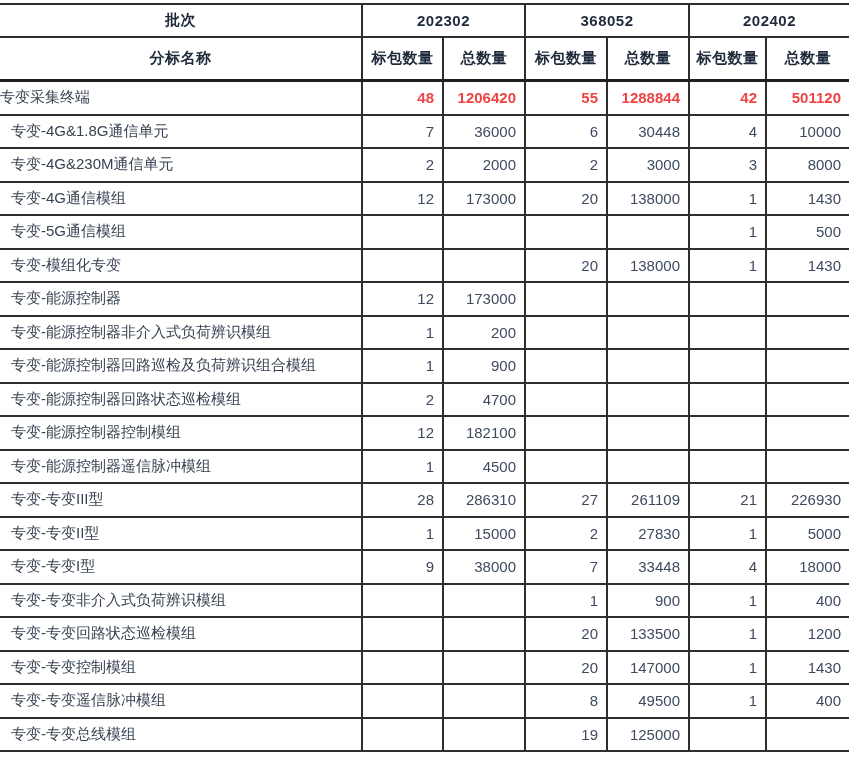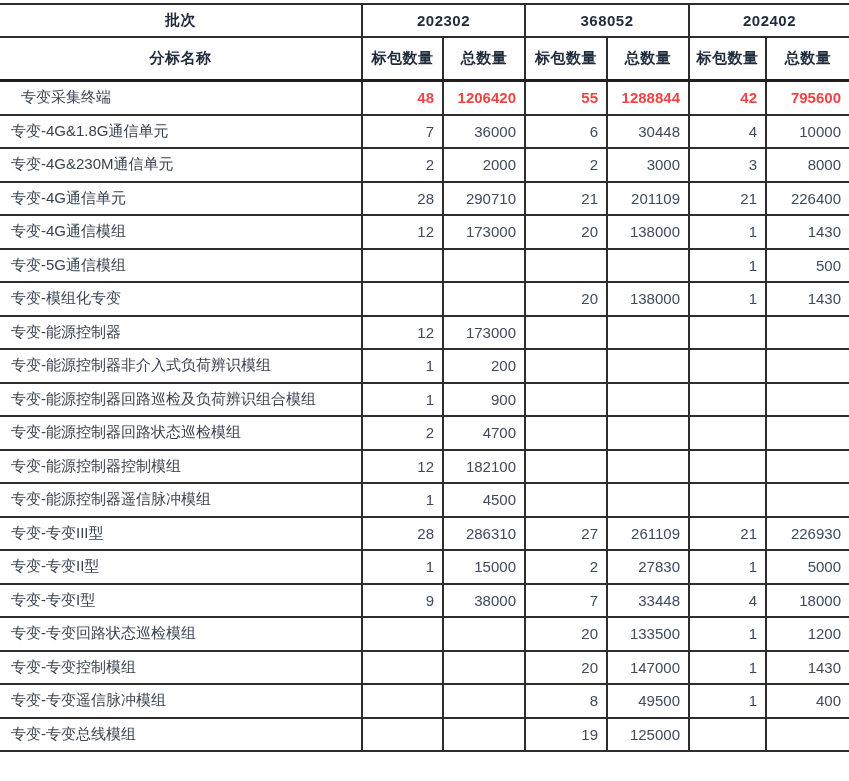--- a/index.html
+++ b/index.html
@@ -54,21 +54,21 @@
   tbody td { height: 31.5px; color: #3e4a5e; }
   td.name {
     text-align: left;
     padding-left: 11px;
     color: #384352;
   }
   td.num {
     text-align: right;
     padding-right: 8px;
   }
-  tr.level0 td.name { padding-left: 21px; }
+  tr.level0 td.name { padding-left: 0; }
   tr.bold-row td.num {
     font-weight: 700;
     color: #ef4444;
   }
 </style>
 </head>
 <body>
 
 <div class="page">
 
@@ -100,50 +100,41 @@
       </tr>
     </thead>
     <tbody>
         <tr class="level0 bold-row">
       <td class="name">专变采集终端</td>
       <td class="num">48</td>
       <td class="num">1206420</td>
       <td class="num">55</td>
       <td class="num">1288844</td>
       <td class="num">42</td>
-      <td class="num">795600</td>
+      <td class="num">501120</td>
     </tr>
         <tr class="level1">
       <td class="name">专变-4G&amp;1.8G通信单元</td>
       <td class="num">7</td>
       <td class="num">36000</td>
       <td class="num">6</td>
       <td class="num">30448</td>
       <td class="num">4</td>
       <td class="num">10000</td>
     </tr>
         <tr class="level1">
       <td class="name">专变-4G&amp;230M通信单元</td>
       <td class="num">2</td>
       <td class="num">2000</td>
       <td class="num">2</td>
       <td class="num">3000</td>
       <td class="num">3</td>
       <td class="num">8000</td>
     </tr>
         <tr class="level1">
-      <td class="name">专变-4G通信单元</td>
-      <td class="num">28</td>
-      <td class="num">290710</td>
-      <td class="num">21</td>
-      <td class="num">201109</td>
-      <td class="num">21</td>
-      <td class="num">226400</td>
-    </tr>
-        <tr class="level1">
       <td class="name">专变-4G通信模组</td>
       <td class="num">12</td>
       <td class="num">173000</td>
       <td class="num">20</td>
       <td class="num">138000</td>
       <td class="num">1</td>
       <td class="num">1430</td>
     </tr>
         <tr class="level1">
       <td class="name">专变-5G通信模组</td>
@@ -238,20 +229,29 @@
         <tr class="level1">
       <td class="name">专变-专变I型</td>
       <td class="num">9</td>
       <td class="num">38000</td>
       <td class="num">7</td>
       <td class="num">33448</td>
       <td class="num">4</td>
       <td class="num">18000</td>
     </tr>
         <tr class="level1">
+      <td class="name">专变-专变非介入式负荷辨识模组</td>
+      <td class="num"></td>
+      <td class="num"></td>
+      <td class="num">1</td>
+      <td class="num">900</td>
+      <td class="num">1</td>
+      <td class="num">400</td>
+    </tr>
+        <tr class="level1">
       <td class="name">专变-专变回路状态巡检模组</td>
       <td class="num"></td>
       <td class="num"></td>
       <td class="num">20</td>
       <td class="num">133500</td>
       <td class="num">1</td>
       <td class="num">1200</td>
     </tr>
         <tr class="level1">
       <td class="name">专变-专变控制模组</td>

